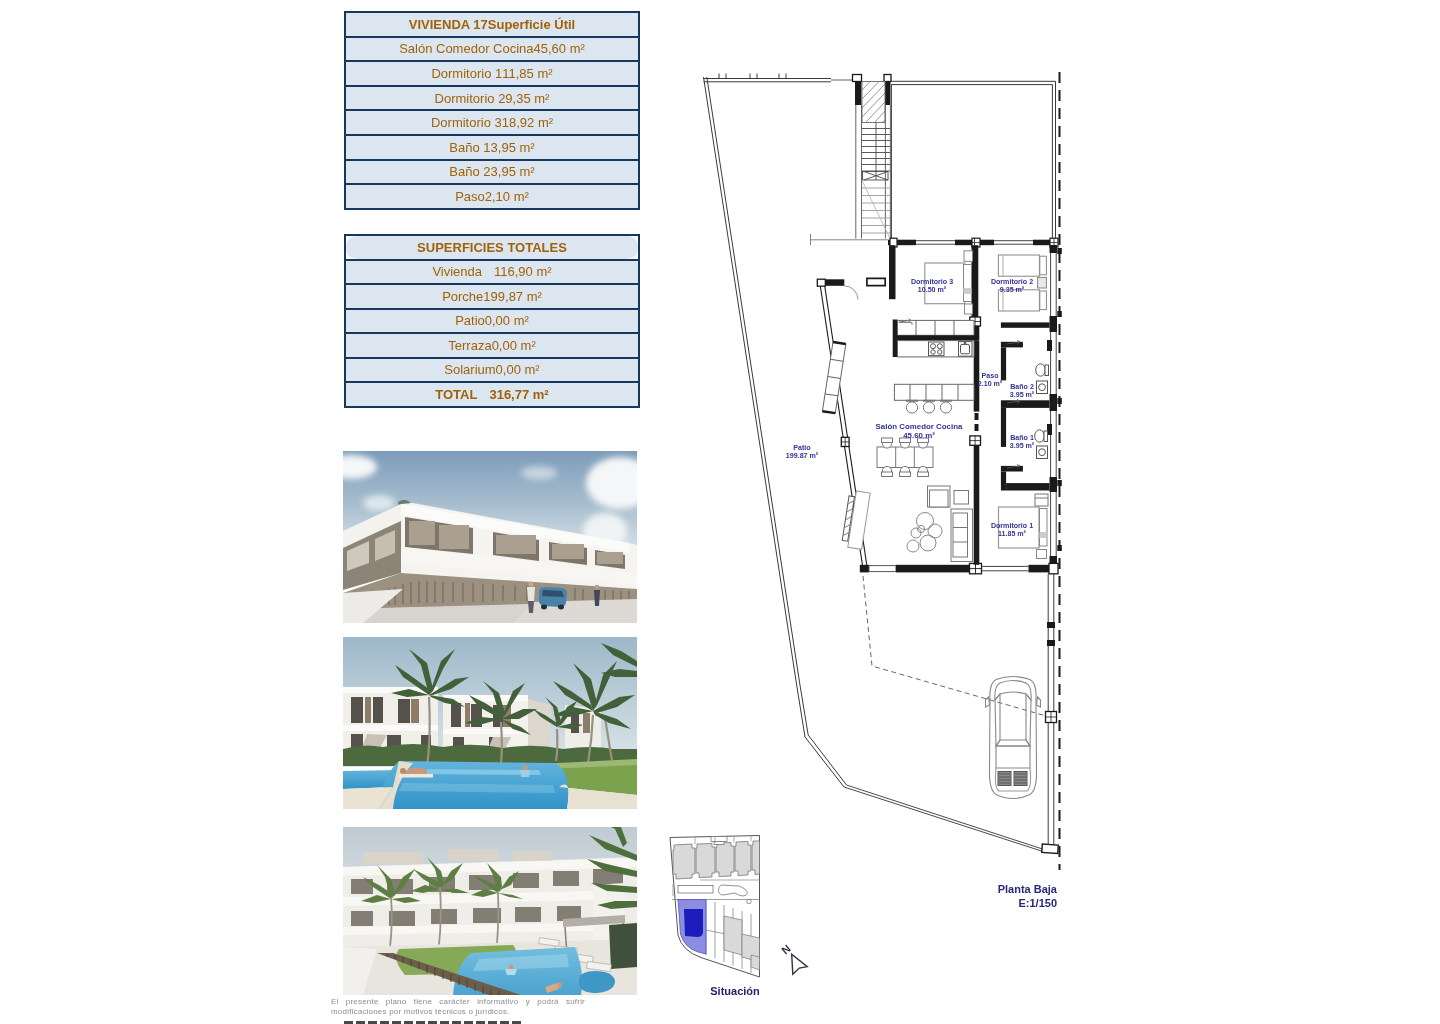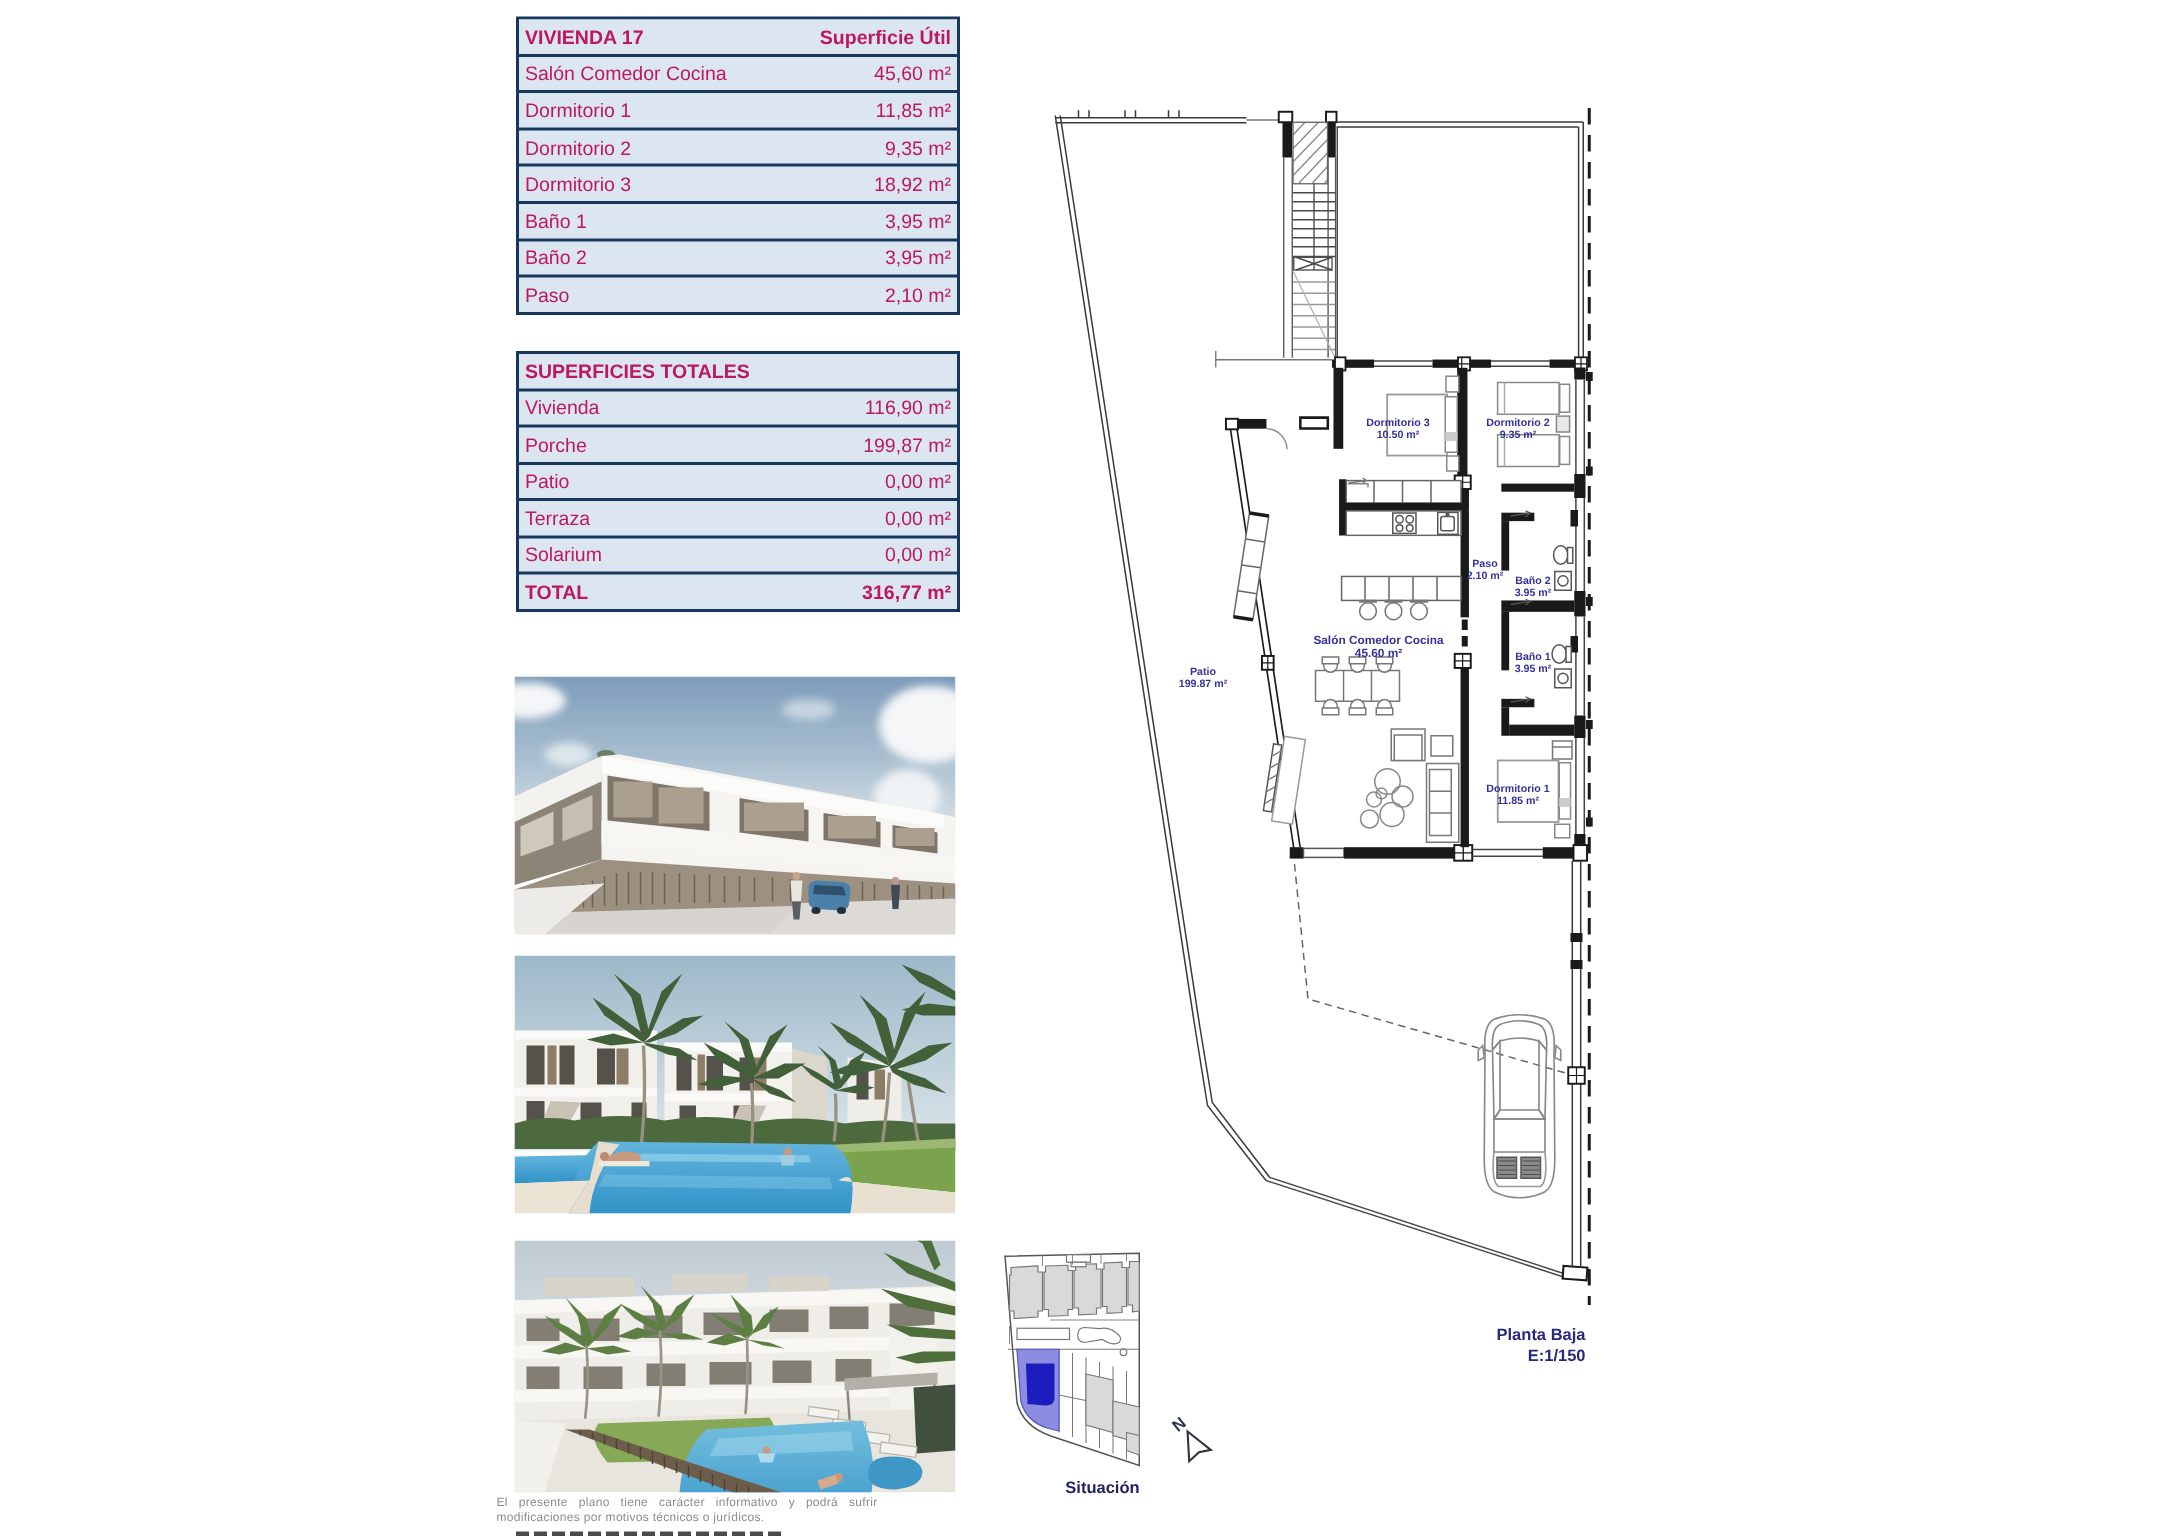--- a/index.html
+++ b/index.html
@@ -1,20 +1,20 @@
 <!DOCTYPE html>
 <html><head>
 <meta charset="utf-8">
 <style>
   html,body{margin:0;padding:0;width:1440px;height:1024px;background:#ffffff;overflow:hidden;
     font-family:"Liberation Sans",sans-serif;}
   .abs{position:absolute;}
   .tbl{position:absolute;left:344px;width:292px;border:2px solid #17375d;}
-  .tbl .row{display:flex;justify-content:space-between;align-items:center;
-    background:#dce6f1;padding:0 4px;color:#be185d;font-size:13px;border-top:2px solid #17375d;}
+  .tbl .row{display:flex;justify-content:center;align-items:center;
+    background:#dce6f1;padding:0 4px;color:#a16207;font-size:13px;border-top:2px solid #17375d;}
   .tbl .row:first-child{border-top:none;}
   .b{font-weight:bold;}
   .disc{position:absolute;left:331px;top:997px;width:254px;color:#8c8c8c;font-size:8px;
     line-height:9.6px;text-align:justify;letter-spacing:.2px;}
   
   svg{display:block;}
 </style>
 </head>
 <body>
 
@@ -47,21 +47,21 @@
       <span>Baño 2</span>
       <span>3,95 m²</span>
     </div>
   <div class="row" style="height:22.6px;">
       <span>Paso</span>
       <span>2,10 m²</span>
     </div>
 </div>
 
 <div class="tbl" style="top:234px;">
-  <div class="row b" style="height:22.5px;">
+  <div class="row b" style="height:22.5px;border-radius:10px;">
       <span>SUPERFICIES TOTALES</span>
       <span></span>
     </div>
   <div class="row" style="height:22.5px;gap:12px;">
       <span>Vivienda</span>
       <span>116,90 m²</span>
     </div>
   <div class="row" style="height:22.5px;">
       <span>Porche</span>
       <span>199,87 m²</span>

